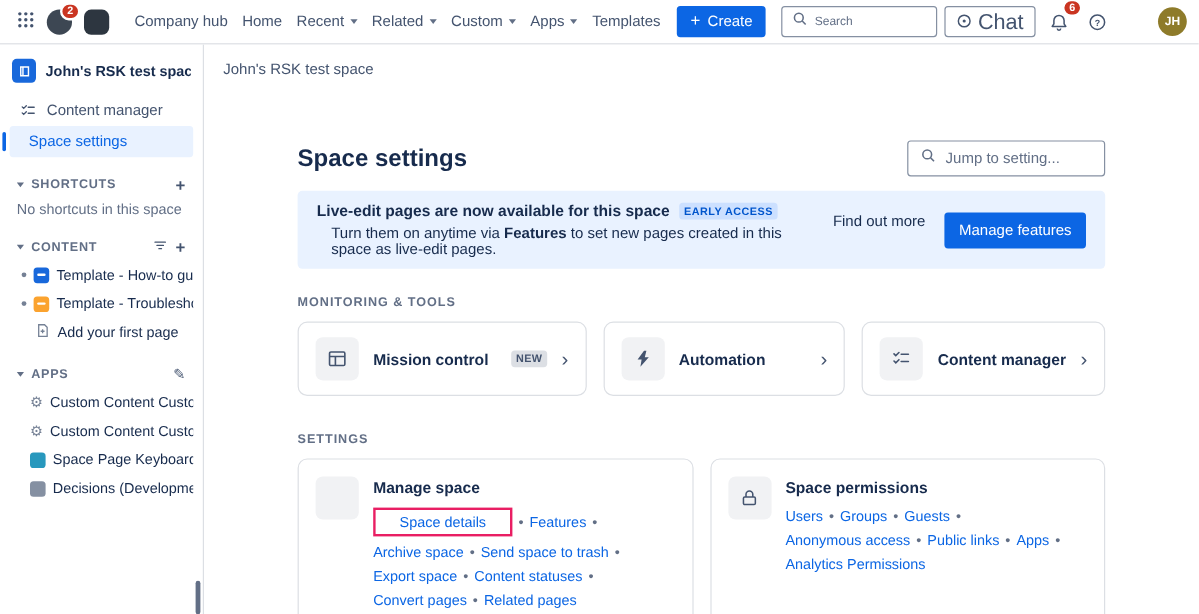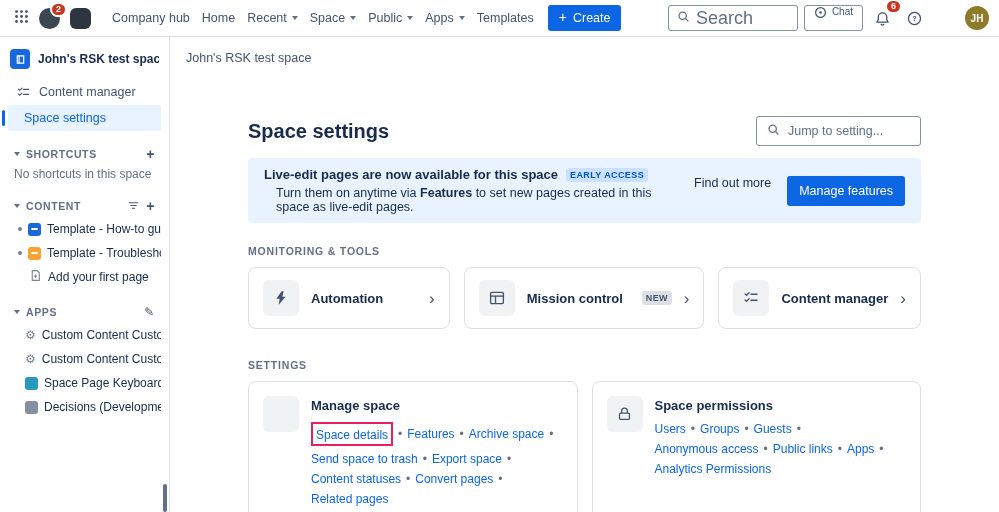--- a/index.html
+++ b/index.html
@@ -21,24 +21,24 @@
   .badge{position:absolute;top:-6px;right:-7px;background:var(--badge_red);color:#fff;font-size:9px;font-weight:700;
     border-radius:8px;padding:1px 4px;border:2px solid #fff;line-height:1;}
   .top-menu{display:flex;align-items:center;margin-left:10px;}
   .top-item{font-size:12.5px;color:var(--muted);padding:6px 6px;border-radius:3px;display:flex;align-items:center;gap:5px;cursor:pointer;font-weight:500;white-space:nowrap;}
   .tri{width:0;height:0;border-left:3.5px solid transparent;border-right:3.5px solid transparent;border-top:4.5px solid var(--subtle);}
   .create-btn{background:var(--accent);color:#fff;font-size:12.5px;font-weight:500;border:none;border-radius:3px;
     padding:6px 11px;display:flex;align-items:center;gap:6px;margin-left:8px;cursor:pointer;white-space:nowrap;}
   .plus-glyph::before{content:"+";font-size:14px;line-height:10px;font-weight:500;}
   .top-right{margin-left:auto;display:flex;align-items:center;gap:6px;}
   .search-box{display:flex;align-items:center;border:1px solid #8590A2;border-radius:3px;height:26px;width:130px;padding:0 8px;gap:6px;background:#fff;}
-  .search-box input{border:none;outline:none;font-size:18px;width:100%;color:var(--text);background:transparent;}
+  .search-box input{border:none;outline:none;font-size:10px;width:100%;color:var(--text);background:transparent;}
   input::placeholder{color:var(--subtle);}
-  .chat-btn{display:flex;gap:5px;border:1px solid #8590A2;border-radius:3px;background:#fff;height:26px;
-    padding:0 9px;font-size:10px;color:var(--muted);font-weight:500;cursor:pointer;}
+  .chat-btn{display:flex;align-items:center;gap:5px;border:1px solid #8590A2;border-radius:3px;background:#fff;height:26px;
+    padding:0 9px;font-size:18px;color:var(--muted);font-weight:500;cursor:pointer;}
   .top-icon{position:relative;width:26px;height:26px;display:flex;align-items:center;justify-content:center;cursor:pointer;}
   .gear-glyph{font-family:"DejaVu Sans",sans-serif;color:var(--muted);font-size:17px;line-height:1;}
   .avatar-user{width:24px;height:24px;border-radius:50%;background:#8E7B2A;color:#fff;font-size:10px;font-weight:700;
     display:flex;align-items:center;justify-content:center;cursor:pointer;flex:none;}
 
   
   .sidebar{position:absolute;top:37px;left:0;width:170px;height:475px;border-right:1px solid var(--border);
     padding:10px 8px 0;background:#fff;overflow:hidden;}
   .space-header{display:flex;align-items:center;gap:8px;padding:2px 2px 10px;}
   .space-icon{width:20px;height:20px;border-radius:4px;background:#1868DB;display:flex;align-items:center;justify-content:center;flex:none;}
@@ -100,21 +100,21 @@
   .new-badge{font-size:9px;font-weight:700;color:var(--muted);background:#DCDFE4;padding:2px 4px;border-radius:3px;margin-left:7px;letter-spacing:.3px;}
   .chev-right{margin-left:auto;color:var(--muted);font-size:17px;line-height:1;}
   .chev-right::before{content:"›";}
   .cards2{display:grid;grid-template-columns:1fr 1fr;gap:14px;margin-top:10px;}
   .setting-card{border:1px solid var(--border);border-radius:8px;padding:14px;display:flex;gap:12px;background:#fff;min-height:112px;align-items:flex-start;}
   .setting-body{flex:1;min-width:0;}
   .setting-title{font-size:13px;font-weight:700;color:var(--text);padding-top:2px;}
   .links{display:flex;flex-wrap:wrap;column-gap:5px;row-gap:6px;margin-top:9px;align-items:center;}
   .links a{font-size:12px;color:var(--accent);white-space:nowrap;}
   .dot{color:var(--subtle);font-size:12px;line-height:1;}
-  .ann{border:2px solid var(--annotation);padding:1px 3px;display:inline-block;}
+  .ann{border:2px solid var(--annotation);padding:1px 20px;display:inline-block;}
 </style>
 </head>
 <body>
 
 <header class="topbar">
   <button class="icon-btn">
     <span>
       <svg width="17" height="17" viewBox="0 0 24 24" fill="#44546F">
           <circle cx="5" cy="5" r="2"></circle>
           <circle cx="12" cy="5" r="2"></circle>
@@ -138,25 +138,25 @@
         <span>Company hub</span>
       </a>
     <a class="top-item">
         <span>Home</span>
       </a>
     <a class="top-item">
         <span>Recent</span>
         <span class="tri"></span>
       </a>
     <a class="top-item">
-        <span>Space</span>
+        <span>Related</span>
         <span class="tri"></span>
       </a>
     <a class="top-item">
-        <span>Public</span>
+        <span>Custom</span>
         <span class="tri"></span>
       </a>
     <a class="top-item">
         <span>Apps</span>
         <span class="tri"></span>
       </a>
     <a class="top-item">
         <span>Templates</span>
       </a>
   </nav>
@@ -332,37 +332,37 @@
       <div class="banner-actions">
         <a class="find-link">Find out more</a>
         <button class="manage-btn">Manage features</button>
       </div>
     </div>
 
     <div class="sec-heading">MONITORING &amp; TOOLS</div>
     <div class="cards3">
       <div class="tool-card">
         <span class="icon-box">
-          <svg width="16" height="16" viewBox="0 0 24 24" fill="#44546F">
-              <path d="M13 2 5 13h5l-1.5 9L19 10h-5l2-8z"></path>
-            </svg>
-        </span>
-        <span class="tool-label">Automation</span>
-        <span class="chev-right"></span>
-      </div>
-      <div class="tool-card">
-        <span class="icon-box">
           <svg width="18" height="18" viewBox="0 0 24 24" fill="none" stroke="#44546F" stroke-width="1.8">
               <rect x="3.5" y="4.5" width="17" height="15" rx="1.5"></rect>
               <line x1="3.5" y1="9.5" x2="20.5" y2="9.5"></line>
               <line x1="10" y1="9.5" x2="10" y2="19.5"></line>
             </svg>
         </span>
         <span class="tool-label">Mission control</span>
         <span class="new-badge">NEW</span>
+        <span class="chev-right"></span>
+      </div>
+      <div class="tool-card">
+        <span class="icon-box">
+          <svg width="16" height="16" viewBox="0 0 24 24" fill="#44546F">
+              <path d="M13 2 5 13h5l-1.5 9L19 10h-5l2-8z"></path>
+            </svg>
+        </span>
+        <span class="tool-label">Automation</span>
         <span class="chev-right"></span>
       </div>
       <div class="tool-card">
         <span class="icon-box">
           <svg width="18" height="18" viewBox="0 0 24 24" fill="none" stroke="#44546F" stroke-width="1.8" stroke-linecap="round">
               <path d="M4 6.5 6 8.5 9.5 5"></path>
               <line x1="12" y1="7" x2="20" y2="7"></line>
               <path d="M4 14.5 6 16.5 9.5 13"></path>
               <line x1="12" y1="15" x2="20" y2="15"></line>
             </svg>

